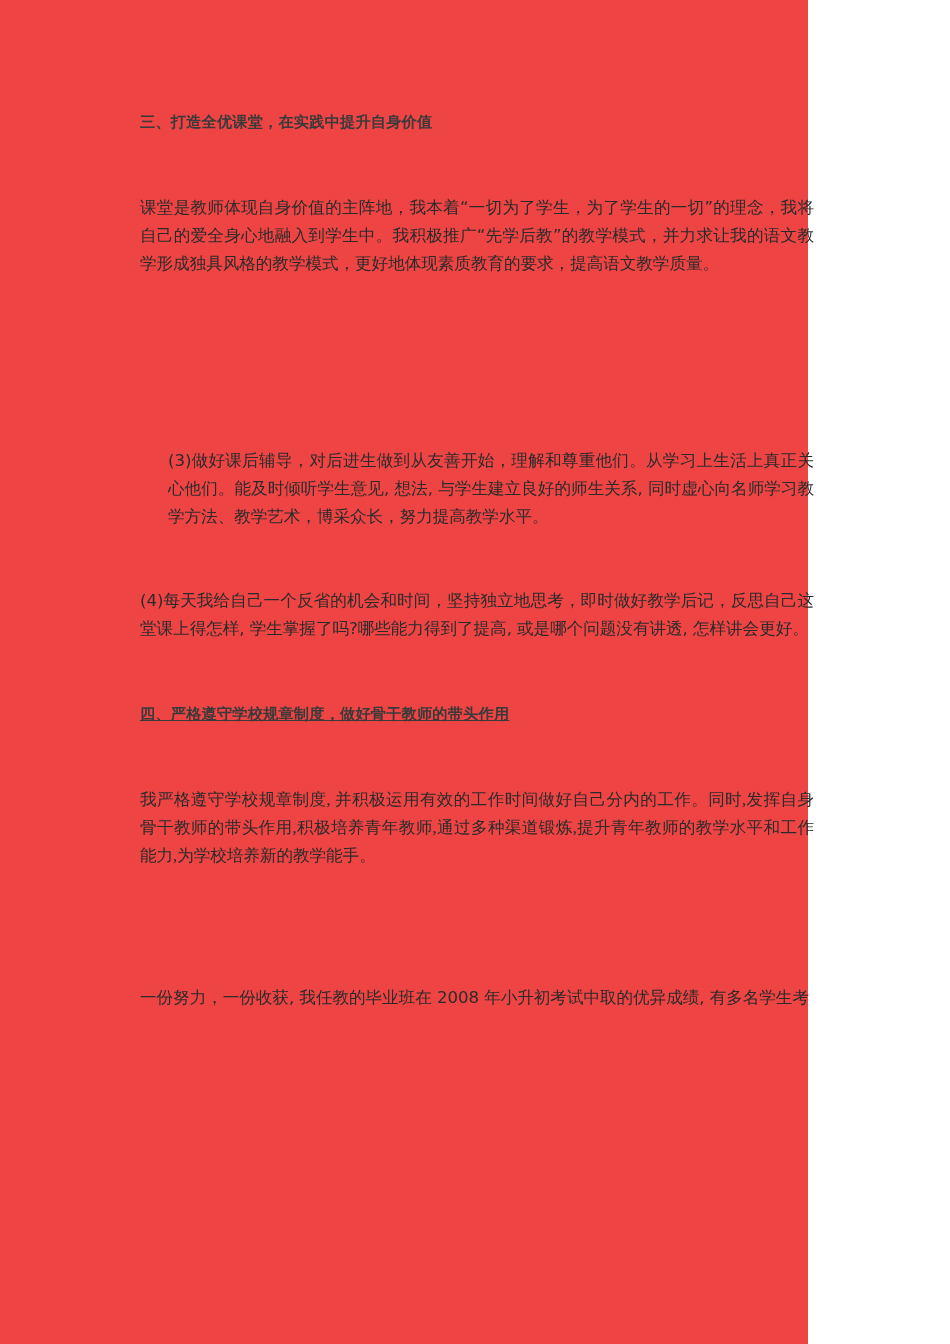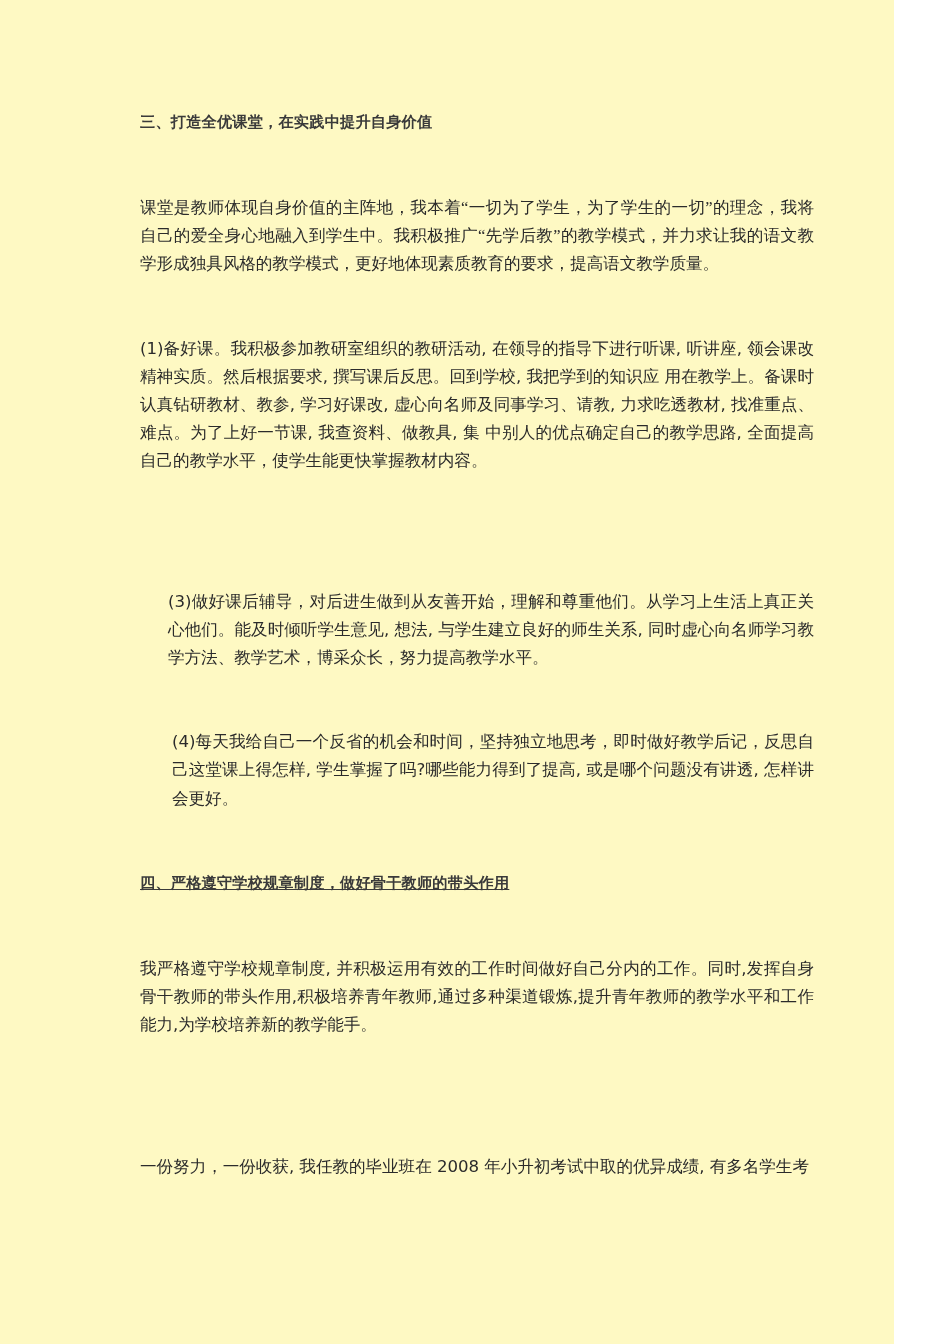--- a/index.html
+++ b/index.html
@@ -11,23 +11,23 @@
   body {
     width: 950px;
     height: 1344px;
     font-family: "DejaVu Sans", "Liberation Sans", sans-serif;
     color: #2e2e2e;
     overflow: hidden;
     position: relative;
   }
   .page {
     position: relative;
-    width: 894px;
+    width: 808px;
     height: 1344px;
-    background: #fef9c3;
+    background: #ef4444;
     box-sizing: border-box;
   }
   .content {
     position: absolute;
     left: 140px;
     top: 108px;
     width: 674px;
   }
   .section-heading {
     font-size: 15.2px;
@@ -54,44 +54,43 @@
 </head>
 <body style="background: rgb(255, 255, 255);">
 
 <div class="page">
   <div class="content">
 
     <h2 class="section-heading" style="color: rgb(58, 58, 58);">三、打造全优课堂，在实践中提升自身价值</h2>
 
     <div class="gap-head-after"></div>
 
-    <p class="body-para" style="color: rgb(43, 43, 43); font-family: Liberation Serif, serif;">课堂是教师体现自身价值的主阵地，我本着“一切为了学生，为了学生的一切”的理念，我将自己的爱全身心地融入到学生中。我积极推广“先学后教”的教学模式，并力求让我的语文教学形成独具风格的教学模式，更好地体现素质教育的要求，提高语文教学质量。</p>
+    <p class="body-para" style="color: rgb(43, 43, 43);">课堂是教师体现自身价值的主阵地，我本着“一切为了学生，为了学生的一切”的理念，我将自己的爱全身心地融入到学生中。我积极推广“先学后教”的教学模式，并力求让我的语文教学形成独具风格的教学模式，更好地体现素质教育的要求，提高语文教学质量。</p>
 
     <div class="gap-md"></div>
 
-    <p class="body-para" style="color: rgb(43, 43, 43);">(1)备好课。我积极参加教研室组织的教研活动, 在领导的指导下进行听课, 听讲座, 领会课改精神实质。然后根据要求, 撰写课后反思。回到学校, 我把学到的知识应 用在教学上。备课时认真钻研教材、教参, 学习好课改, 虚心向名师及同事学习、请教, 力求吃透教材, 找准重点、难点。为了上好一节课, 我查资料、做教具, 集 中别人的优点确定自己的教学思路, 全面提高自己的教学水平，使学生能更快掌握教材内容。</p>
 
     <div class="gap-md"></div>
 
 
     <div class="gap-md"></div>
 
     <p class="body-para" style="color: rgb(43, 43, 43); margin-left: 28px;">(3)做好课后辅导，对后进生做到从友善开始，理解和尊重他们。从学习上生活上真正关心他们。能及时倾听学生意见, 想法, 与学生建立良好的师生关系, 同时虚心向名师学习教学方法、教学艺术，博采众长，努力提高教学水平。</p>
 
     <div class="gap-md"></div>
 
-    <p class="body-para" style="color: rgb(43, 43, 43); margin-left: 32px;">(4)每天我给自己一个反省的机会和时间，坚持独立地思考，即时做好教学后记，反思自己这堂课上得怎样, 学生掌握了吗?哪些能力得到了提高, 或是哪个问题没有讲透, 怎样讲会更好。</p>
+    <p class="body-para" style="color: rgb(43, 43, 43);">(4)每天我给自己一个反省的机会和时间，坚持独立地思考，即时做好教学后记，反思自己这堂课上得怎样, 学生掌握了吗?哪些能力得到了提高, 或是哪个问题没有讲透, 怎样讲会更好。</p>
 
     <div class="gap-head-before"></div>
 
     <h2 class="section-heading" style="color: rgb(58, 58, 58); text-decoration: underline;">四、严格遵守学校规章制度，做好骨干教师的带头作用</h2>
 
     <div class="gap-head-after"></div>
 
-    <p class="body-para" style="color: rgb(43, 43, 43);">我严格遵守学校规章制度, 并积极运用有效的工作时间做好自己分内的工作。同时,发挥自身骨干教师的带头作用,积极培养青年教师,通过多种渠道锻炼,提升青年教师的教学水平和工作能力,为学校培养新的教学能手。</p>
+    <p class="body-para" style="color: rgb(43, 43, 43); font-family: Liberation Serif, serif;">我严格遵守学校规章制度, 并积极运用有效的工作时间做好自己分内的工作。同时,发挥自身骨干教师的带头作用,积极培养青年教师,通过多种渠道锻炼,提升青年教师的教学水平和工作能力,为学校培养新的教学能手。</p>
 
     <div class="gap-head-before"></div>
 
 
     <div class="gap-head-after"></div>
 
     <p class="body-para" style="color: rgb(43, 43, 43);">一份努力，一份收获, 我任教的毕业班在 2008 年小升初考试中取的优异成绩, 有多名学生考</p>
 
   </div>
 </div>

